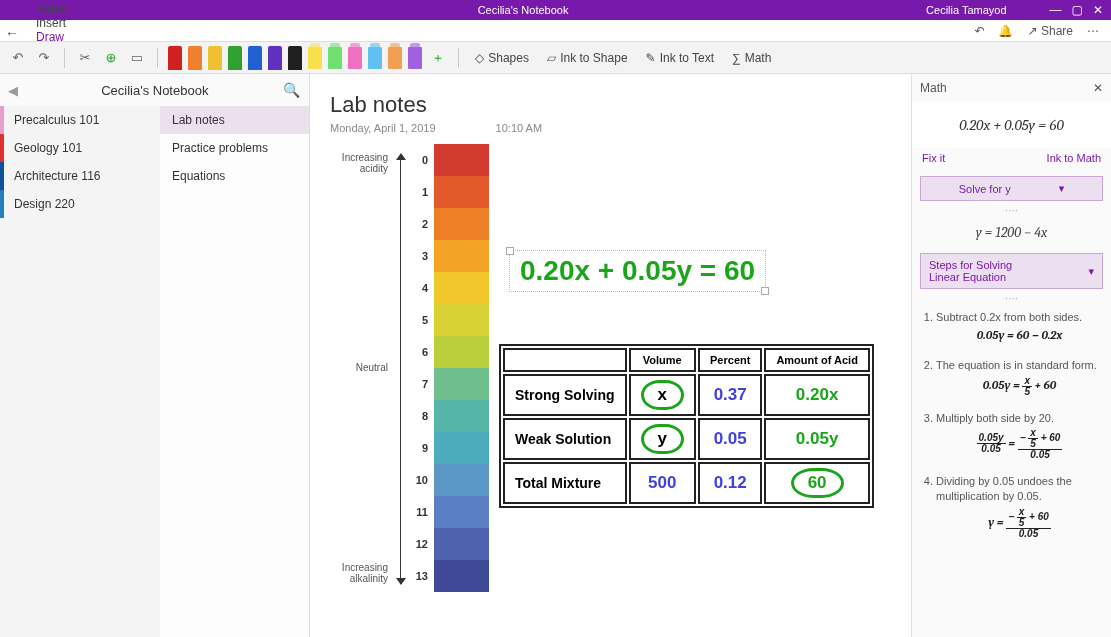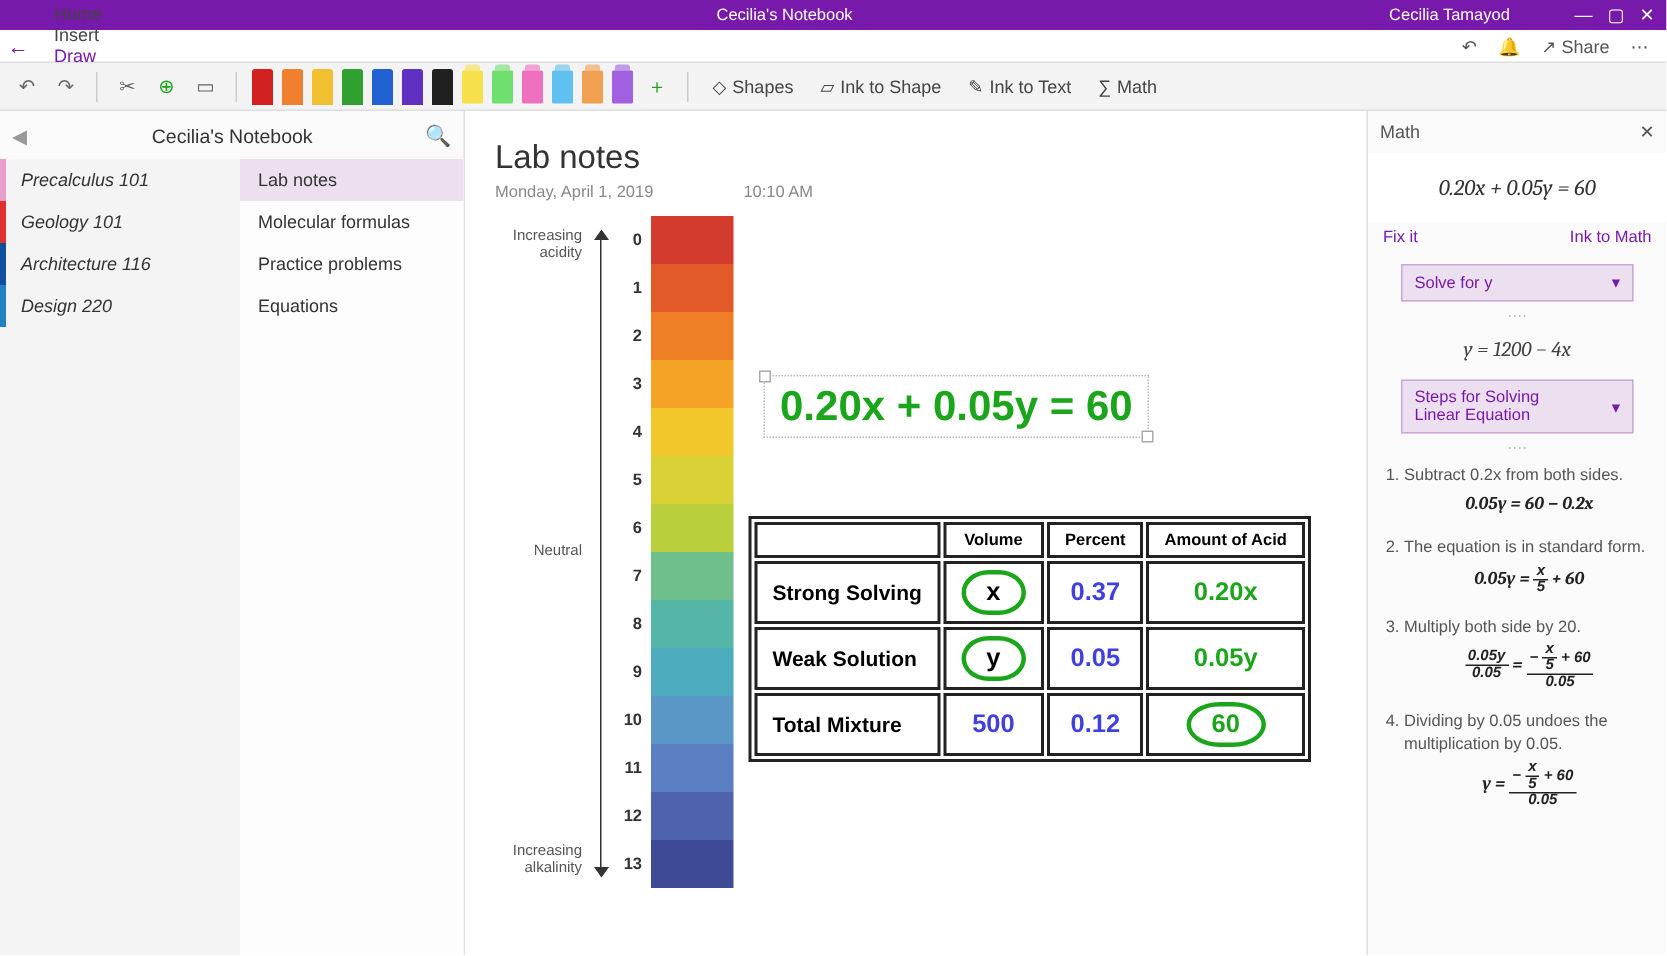--- a/index.html
+++ b/index.html
@@ -32,21 +32,21 @@
   
   .main { flex:1; display:flex; overflow:hidden; }
 
   
   .sidebar { width: 310px; display:flex; flex-direction:column; border-right:1px solid #e0e0e0; background:#fafafa; }
   .sb-header { height:32px; display:flex; align-items:center; padding:0 8px; font-size:13px; color:#333; }
   .sb-header .arrow { width:18px; color:#999; }
   .sb-header .title { flex:1; text-align:center; }
   .sb-header .search { color:#7719aa; font-size:14px; }
   .sb-body { flex:1; display:flex; }
-  .sections { width: 160px; background:#f4f4f4;font-style:italic; }
+  .sections { width: 160px; background:#f4f4f4; }
   .pages { flex:1; background:#fdfdfd; }
   .sec-item { height:28px; display:flex; align-items:center; font-size:12px; padding-left:10px; border-left:4px solid transparent; color:#333; }
   .sec-item.c0 { border-left-color:#e89ec9; }
   .sec-item.c1 { border-left-color:#c23ea0; background:#e5c5e0; }
   .sec-item.c2 { border-left-color:#e03030; }
   .sec-item.c3 { border-left-color:#1050a0; }
   .sec-item.c4 { border-left-color:#2080c0; }
   .page-item { height:28px; display:flex; align-items:center; font-size:12px; padding-left:12px; color:#333; }
   .page-item.active { background:#ece0ef; }
 
@@ -84,21 +84,21 @@
   .htab .lbl { font-size:14px; text-align:left; line-height:1; }
   .circ { display:inline-block; border:3px solid #1ba51b; border-radius:50%/60%; padding:2px 14px; }
   .blue { color:#4040e0; }
   .green { color:#1ba51b; }
 
   
   .mathpane { width:200px; border-left:1px solid #e0e0e0; background:#fafafa; display:flex; flex-direction:column; font-size:12px; }
   .mp-head { height:28px; display:flex; align-items:center; justify-content:space-between; padding:0 8px; color:#555; }
   .mp-eq { background:#fff; padding:14px 0; text-align:center; font-family: Cambria, Georgia, serif; font-size:15px; font-style:italic; color:#333;}
   .mp-links { display:flex; justify-content:space-between; font-size:11px; color:#7719aa; padding:4px 10px 8px; }
-  .mp-dd { margin:4px 22px; background:#ecdff0; border:1px solid #c9a8d6; padding:5px 8px; font-size:11px; color:#7719aa; display:flex; justify-content:space-between; align-items:center;gap:48px;}
+  .mp-dd { margin:4px 8px; background:#ecdff0; border:1px solid #c9a8d6; padding:5px 8px; font-size:11px; color:#7719aa; display:flex; justify-content:center; align-items:center;gap:48px;}
   .mp-result { text-align:center; font-family: Cambria,Georgia,serif; font-style:italic; font-size:14px; color:#444; padding:8px 0;}
   .mp-steps { padding:6px 8px; font-size:11px; color:#555; overflow:auto; }
   .mp-steps li { margin-bottom:14px; list-style: decimal; margin-left:16px; line-height:1.4;}
   .mp-steps .fm { font-family:Cambria,Georgia,serif; font-style:italic; font-size:12px; font-weight:600; color:#222; display:block; text-align:center; margin-top:2px;}
   .frac { display:inline-block; text-align:center; vertical-align:middle; font-size:10px; line-height:1;}
   .frac .n { display:block; border-bottom:1px solid #222; padding:0 2px;}
   .frac .d { display:block; padding:0 2px;}
   .dots { text-align:center; color:#aaa; font-size:10px; }
 </style>
 </head>
@@ -173,21 +173,20 @@
     </div>
     <div class="sb-body">
       <div class="sections" id="sections-host">
           <div class="sec-item c0">Precalculus 101</div>
           <div class="sec-item c2">Geology 101</div>
           <div class="sec-item c3">Architecture 116</div>
           <div class="sec-item c4">Design 220</div>
         </div>
       <div class="pages" id="pages-host">
           <div class="page-item active">Lab notes</div>
-          <div class="page-item">Molecular formulas</div>
           <div class="page-item">Practice problems</div>
           <div class="page-item">Equations</div>
         </div>
     </div>
   </div>
 
   <div class="canvas">
     <div class="page-title">Lab notes</div>
     <div class="page-meta">
       <span>Monday, April 1, 2019</span>

